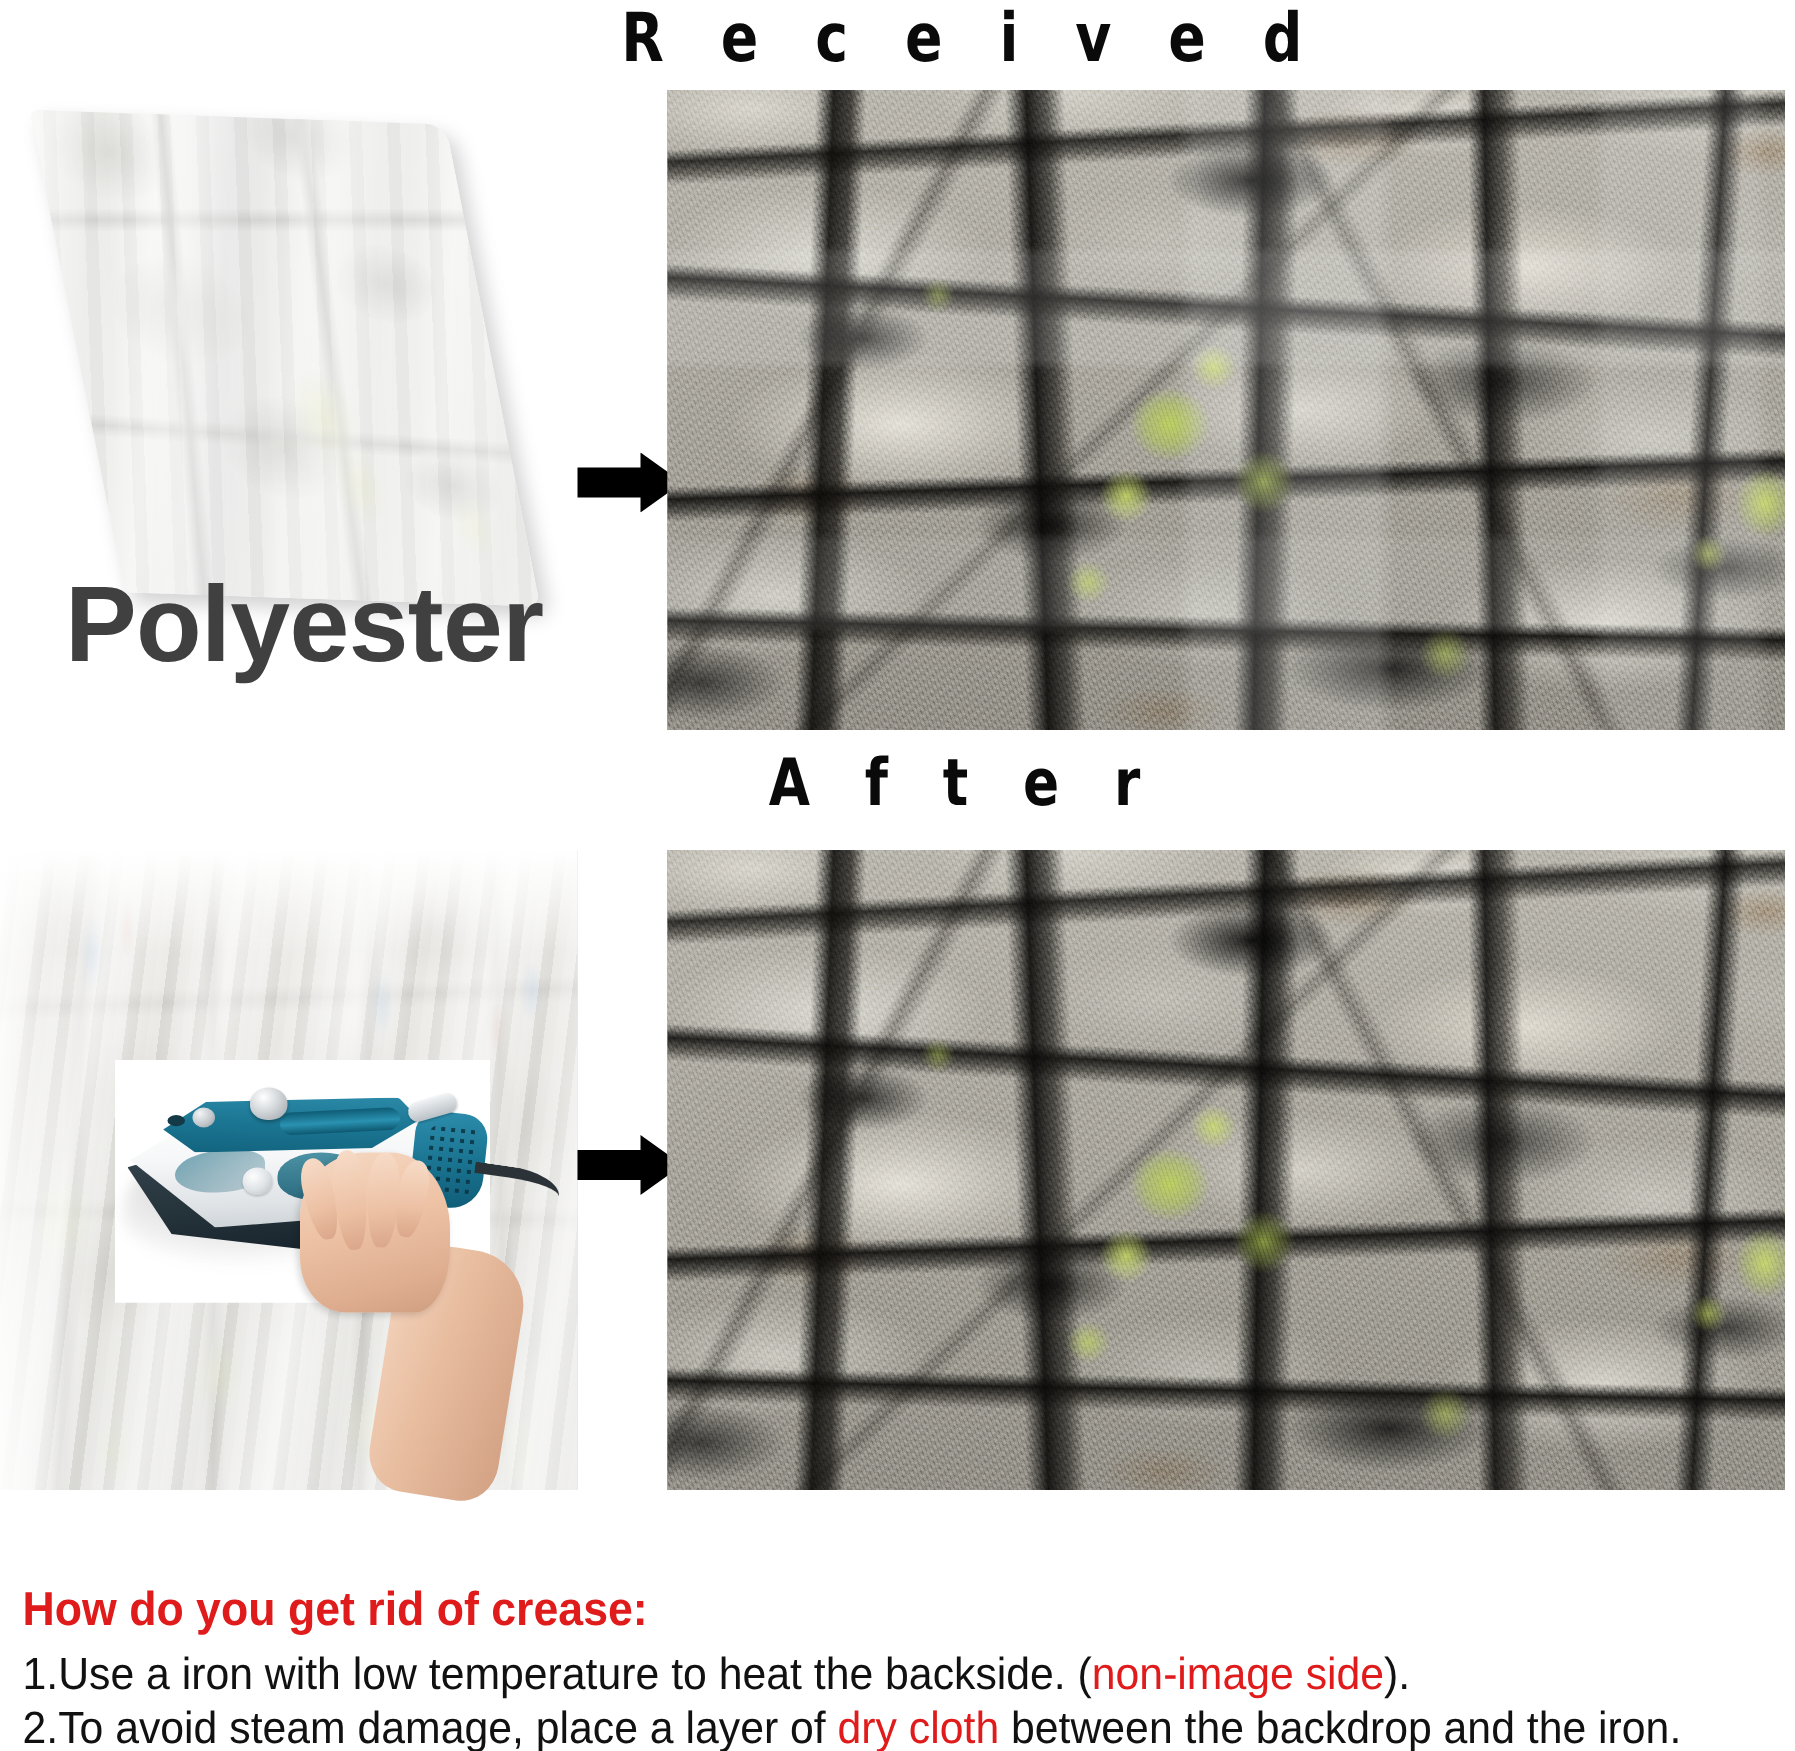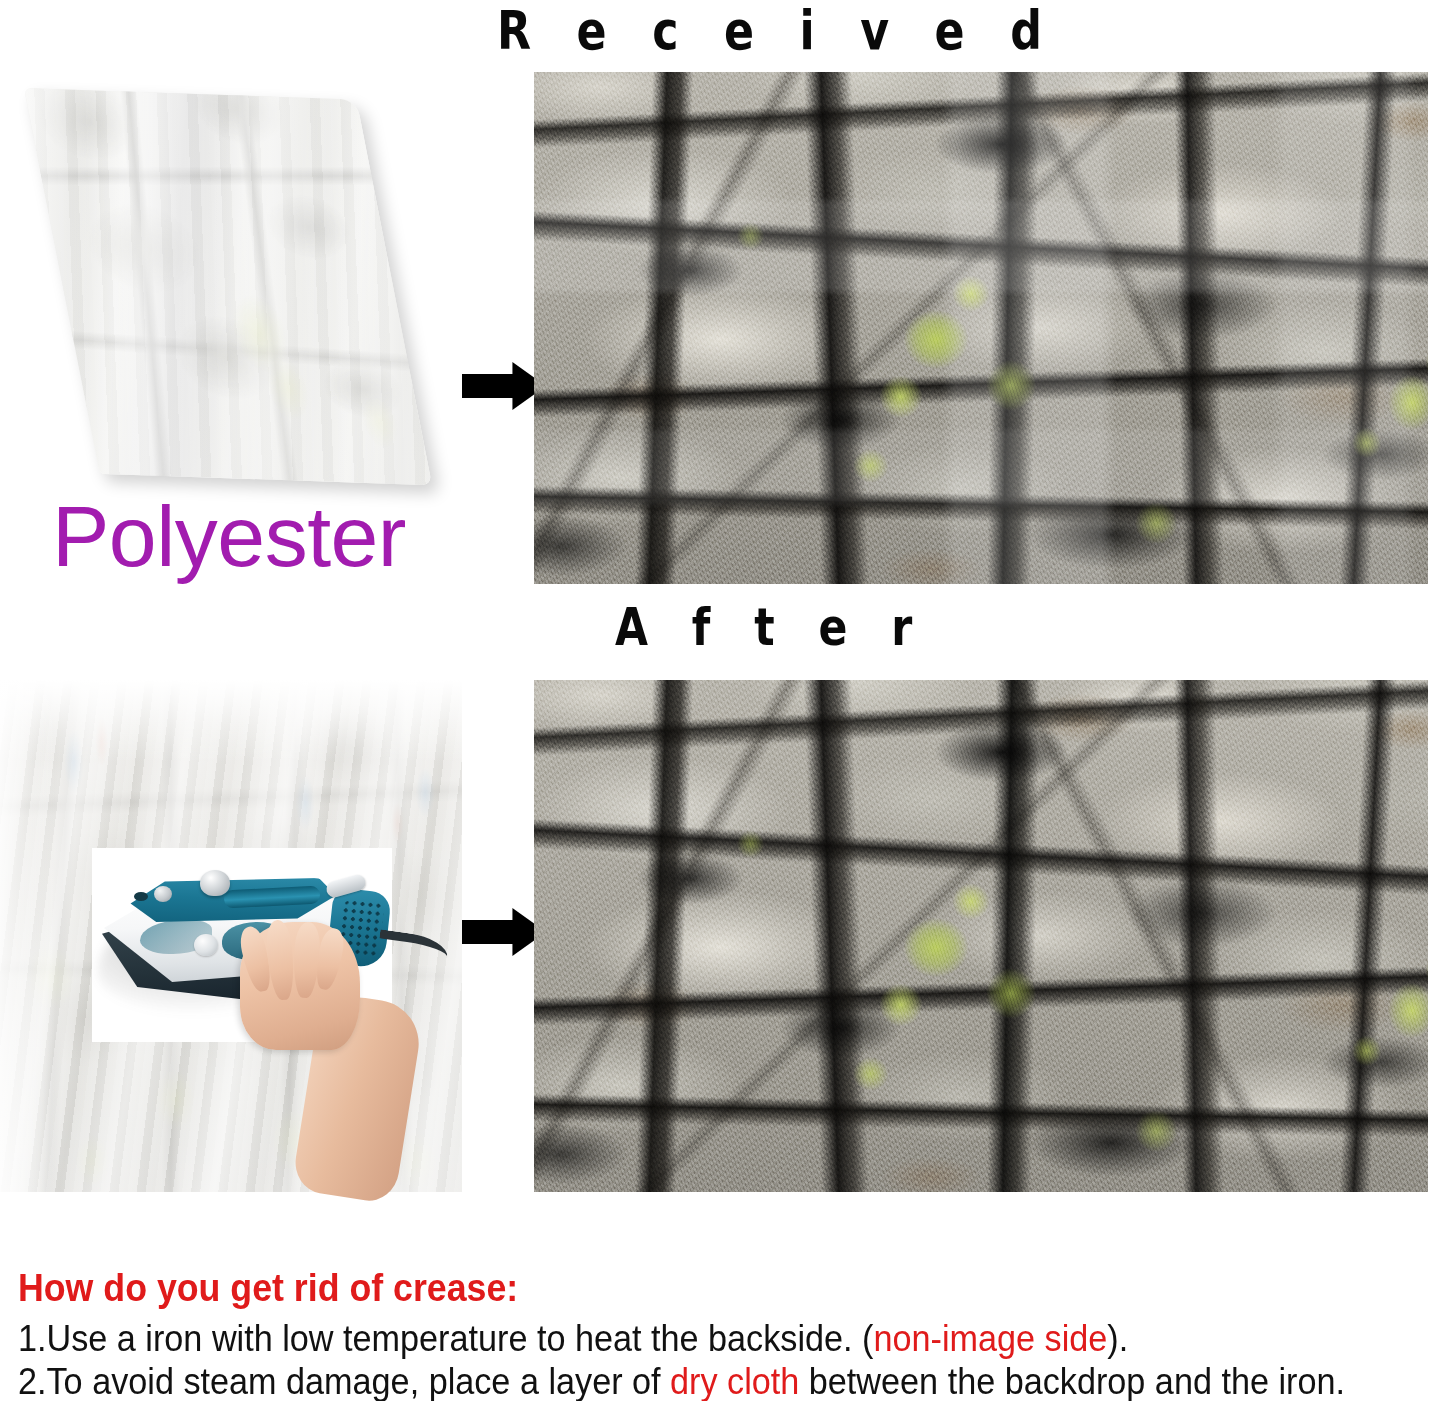--- a/index.html
+++ b/index.html
@@ -242,26 +242,25 @@
     opacity: 0.55;
   }
 
   
   #polyester-label {
     position: absolute;
     left: 52px;
     top: 452px;
     font-size: 86px;
     line-height: 96px;
-    font-weight: 400;
-    color: #a21caf;
+    font-weight: 700;
+    color: #404040;
     letter-spacing: -0.5px;
     white-space: nowrap;
     z-index: 6;
-    margin-top: 36px;
   }
 
   
   #creased-backdrop {
     position: absolute;
     left: 0px;
     top: 680px;
     width: 462px;
     height: 512px;
     overflow: hidden;

